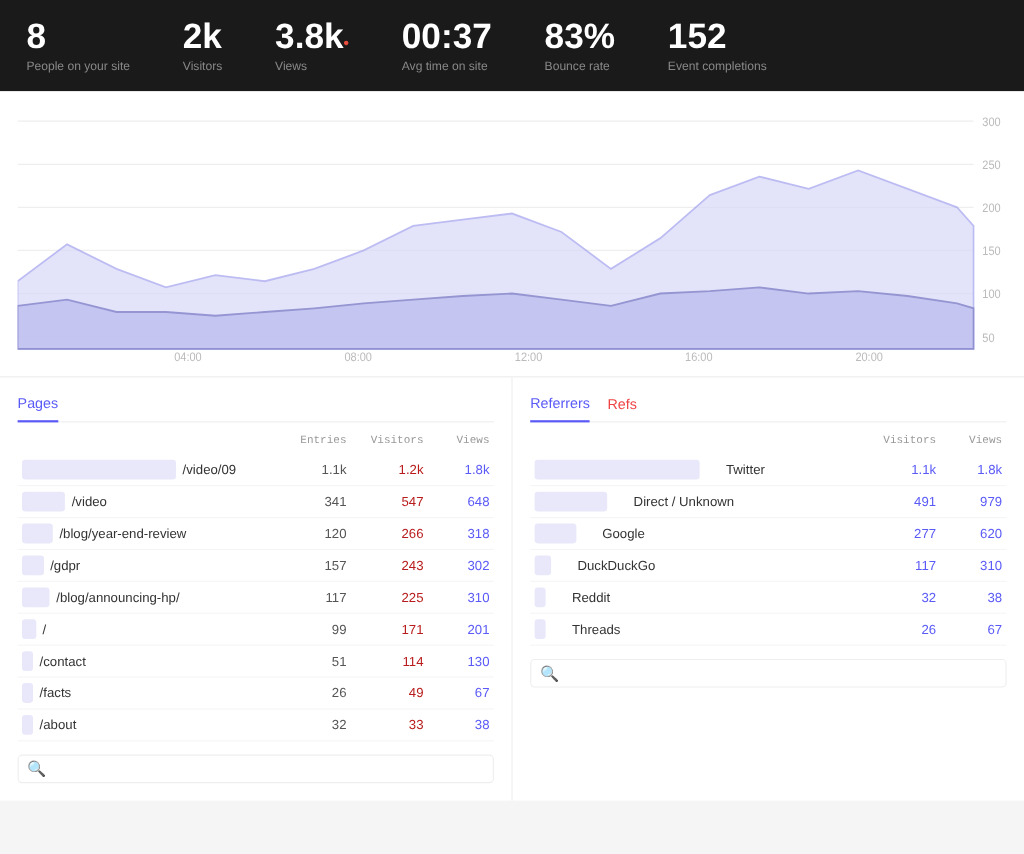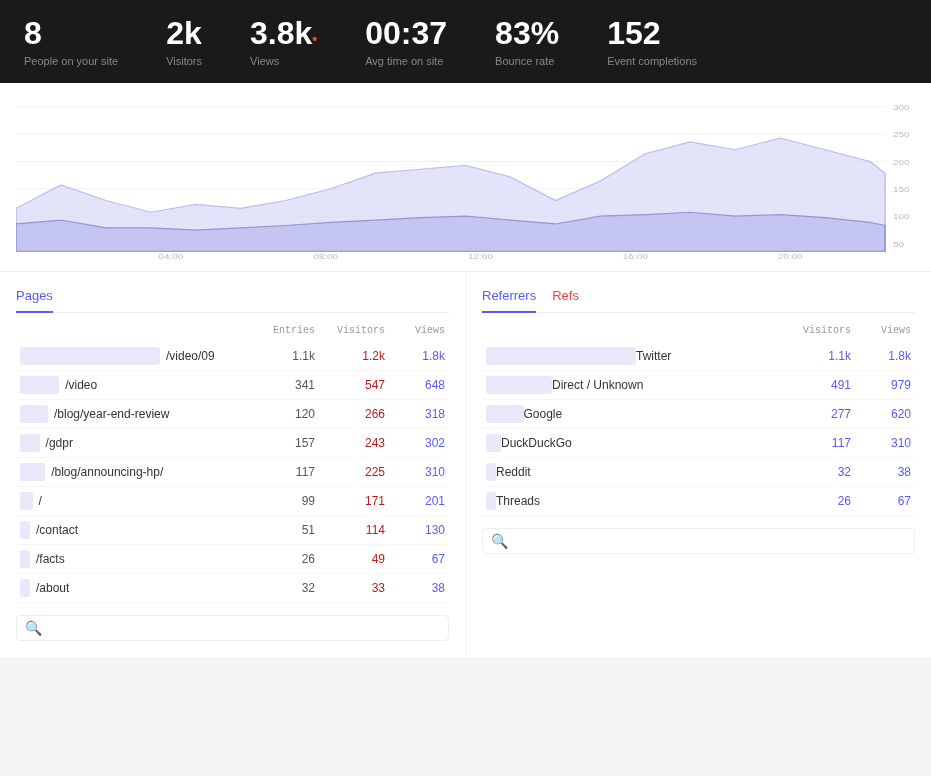--- a/index.html
+++ b/index.html
@@ -31,21 +31,21 @@
     .metric-value .dot {
       color: #e74c3c;
       font-size: 14px;
     }
 
     
     .chart-area {
       background: #ffffff;
       padding: 16px 16px 8px 16px;
       position: relative;
-      height: 189px;
+      height: 260px;
       border-bottom: 1px solid #eee;
     }
     .chart-svg {
       width: 100%;
       height: 100%;
     }
 
     
     .bottom-section {
       display: flex;
@@ -63,20 +63,21 @@
       flex: 1;
       padding: 16px;
     }
 
     .panel-header {
       display: flex;
       gap: 16px;
       margin-bottom: 12px;
       border-bottom: 1px solid #eee;
       padding-bottom: 8px;
+      align-items: flex-end;
     }
     .panel-header-title {
       font-size: 13px;
       color: #ef4444;
       font-weight: 500;
     }
     .panel-header-title.active {
       color: #5a5af7;
       border-bottom: 2px solid #5a5af7;
       padding-bottom: 8px;
@@ -137,20 +138,21 @@
     .ref-bar {
       height: 18px;
       border-radius: 3px;
       background: #e8e8fa;
       display: inline-block;
     }
     .ref-name-text {
       font-size: 12px;
       color: #333;
       white-space: nowrap;
+      padding-left: 24px;
     }
     .cell-ref-visitors { width: 80px; text-align: right; font-size: 12px; color: #5a5af7; }
     .cell-ref-views { width: 60px; text-align: right; font-size: 12px; color: #5a5af7; }
 
     .search-bar {
       display: flex;
       align-items: center;
       margin-top: 12px;
       padding: 4px 8px;
       border: 1px solid #eee;

